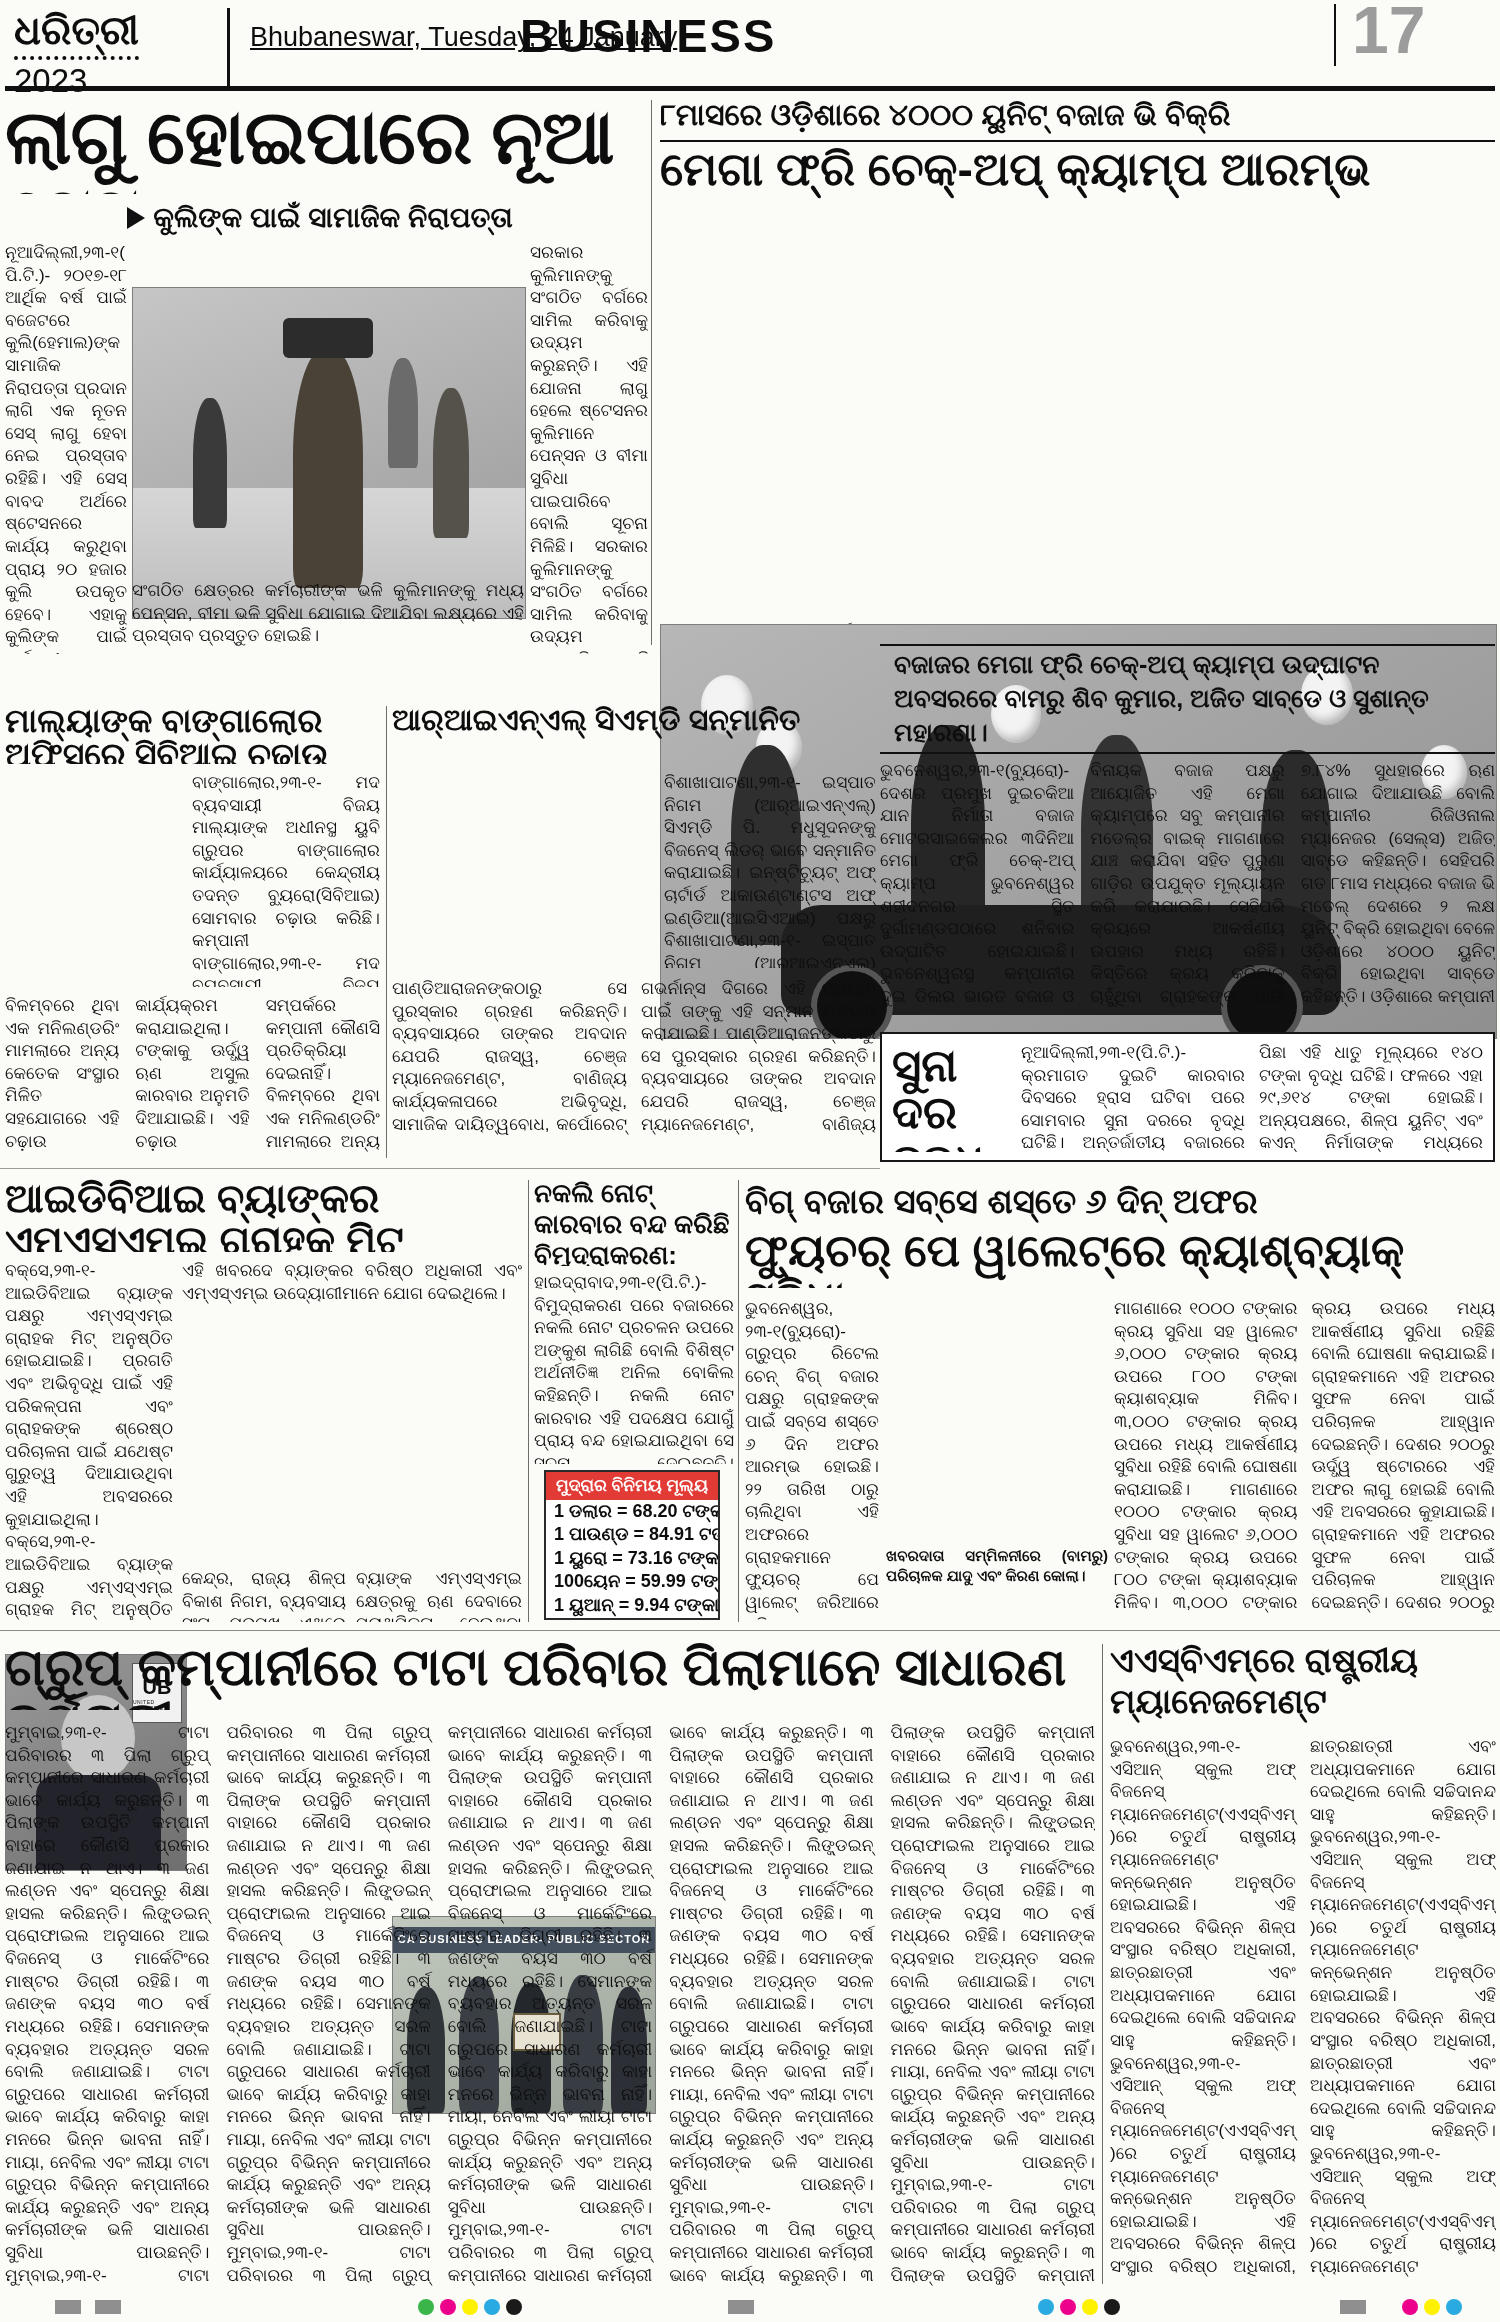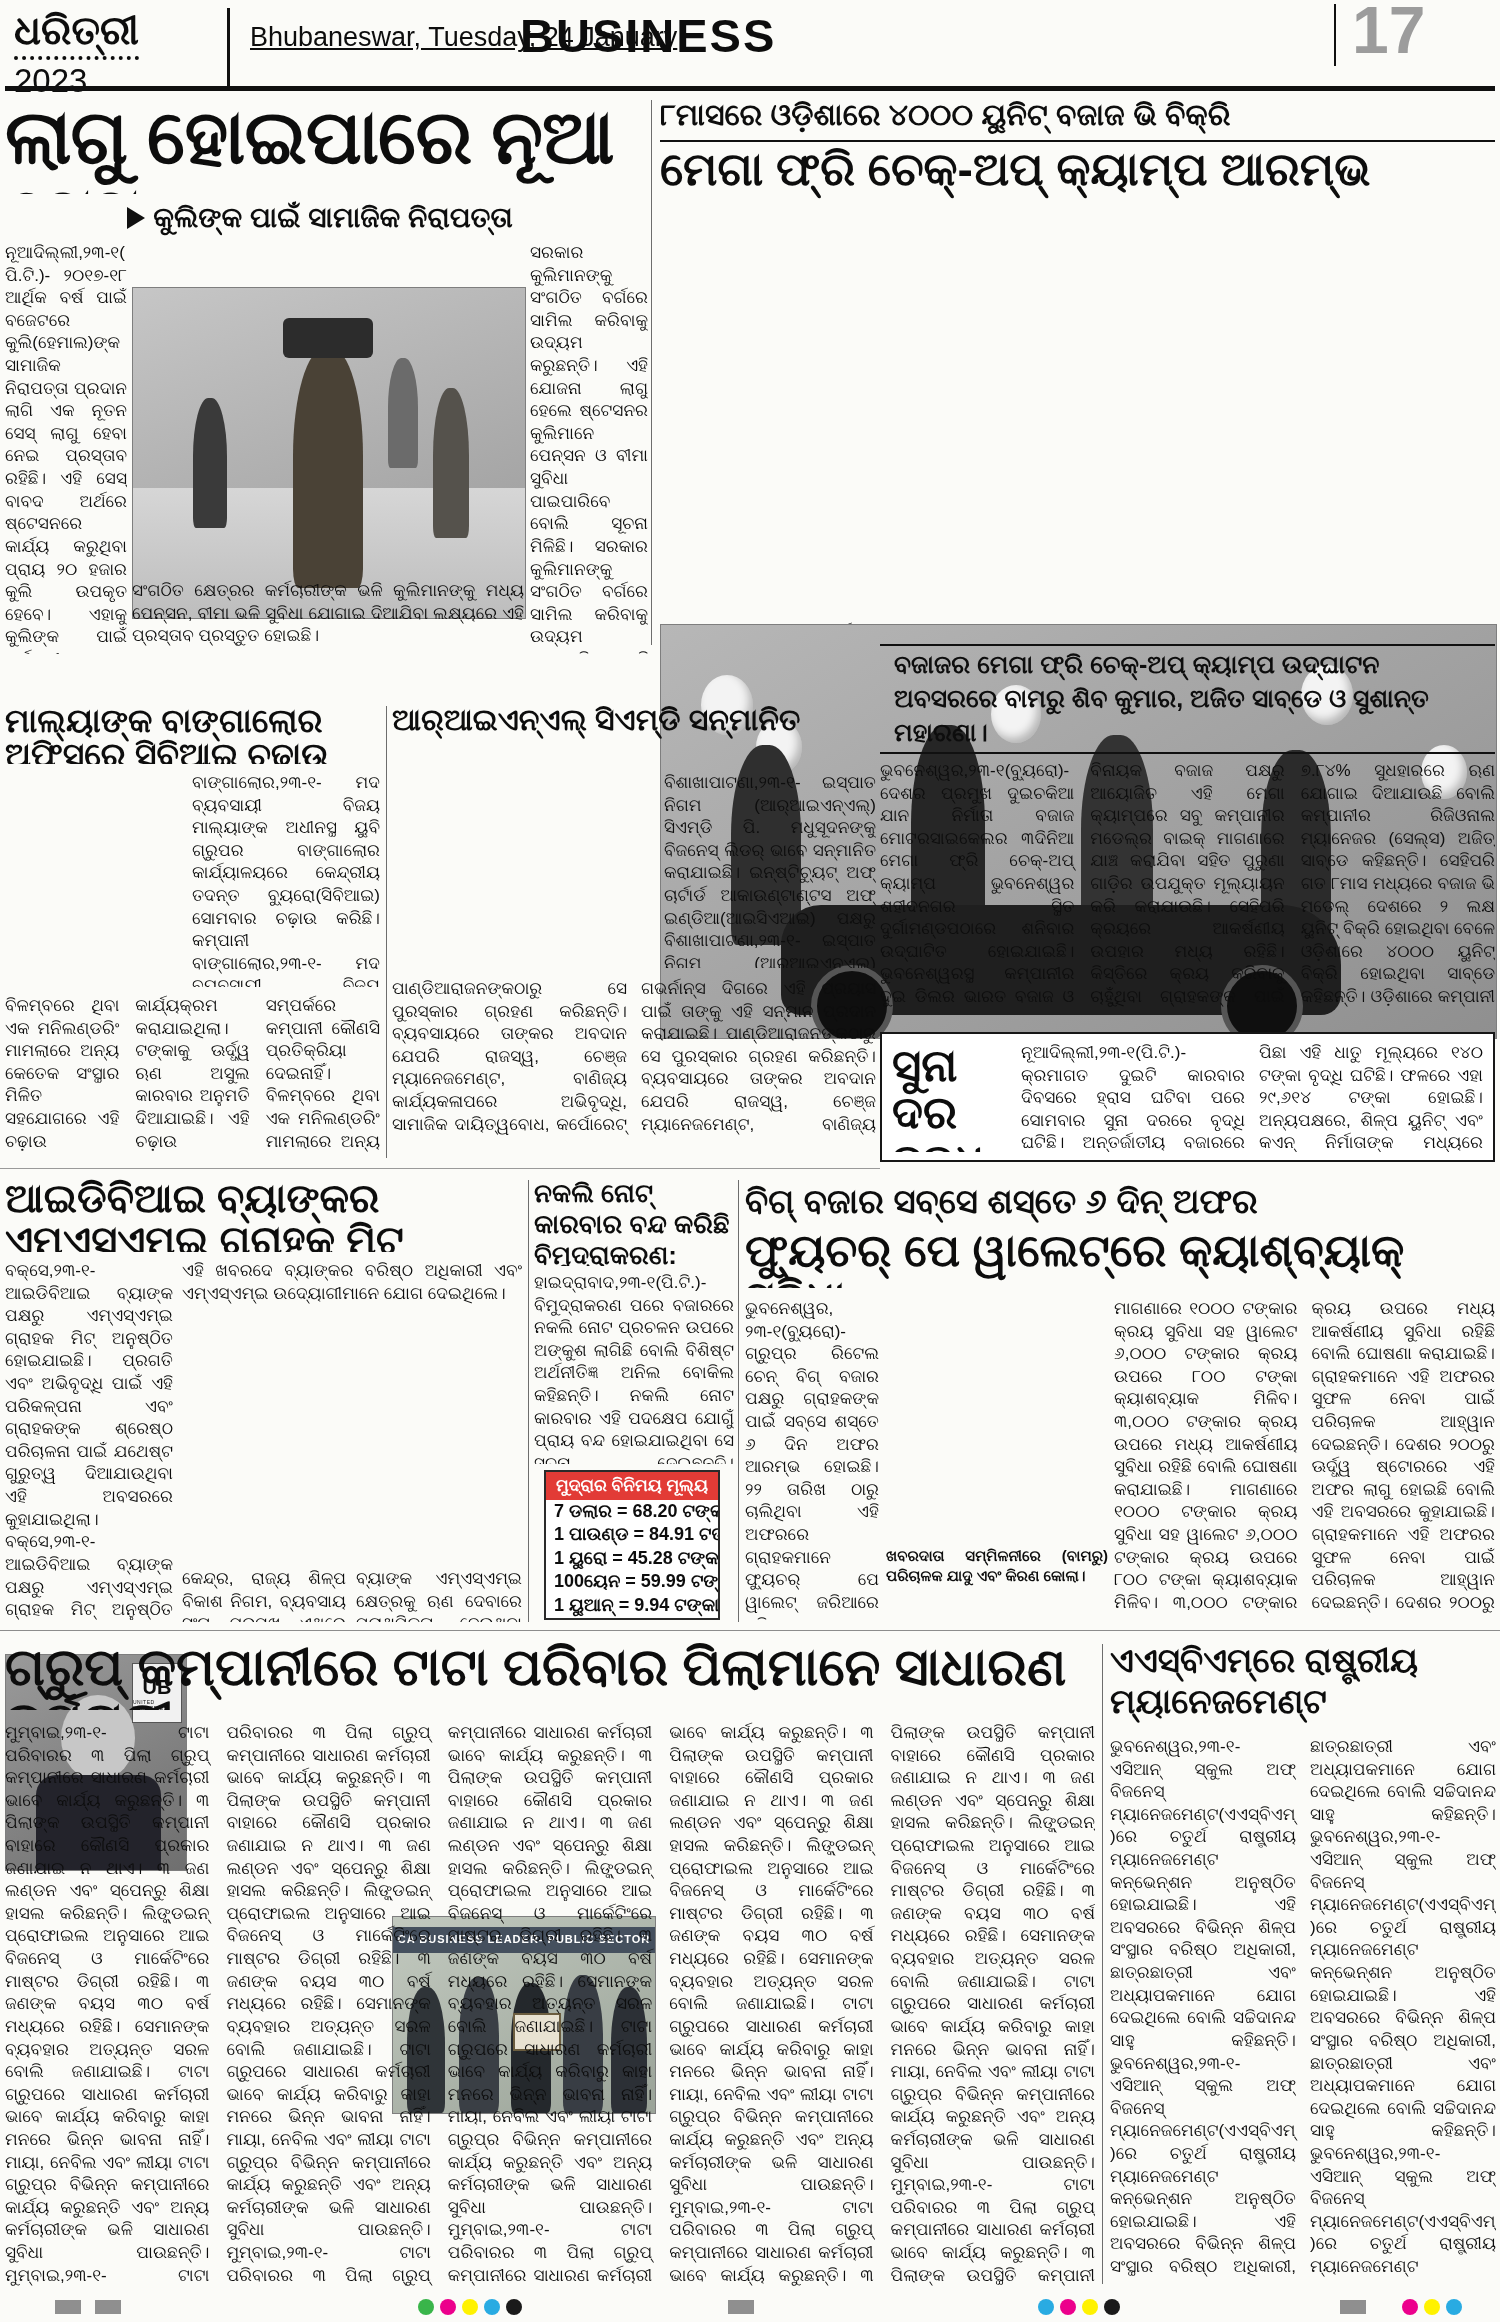--- a/index.html
+++ b/index.html
@@ -144,23 +144,23 @@
   <div class="abs bt" style="left:356px;top:1568px;width:166px;height:54px;">ବ୍ୟାଙ୍କ ଏମ୍‌ଏସ୍‌ଏମ୍‌ଇ କ୍ଷେତ୍ରକୁ ଋଣ ଦେବାରେ ପ୍ରାଥମିକତା ଦେଉଥିବା କୁହାଯାଇଥିଲା।</div>
 </div>
 
 <div class="abs rule-v" style="left:528px;top:1180px;width:1px;height:442px;"></div>
 
 <div>
   <div class="abs center hl" style="left:534px;top:1178px;width:200px;height:88px;font-size:26px;line-height:1.2;">ନକଲି ନୋଟ୍ କାରବାର ବନ୍ଦ କରିଛି ବିମୁଦ୍ରାକରଣ: ବୋକିଲ୍</div>
   <div class="abs bt" style="left:534px;top:1272px;width:200px;height:192px;">ହାଇଦ୍ରାବାଦ,୨୩-୧(ପି.ଟି.)- ବିମୁଦ୍ରାକରଣ ପରେ ବଜାରରେ ନକଲି ନୋଟ ପ୍ରଚଳନ ଉପରେ ଅଙ୍କୁଶ ଲାଗିଛି ବୋଲି ବିଶିଷ୍ଟ ଅର୍ଥନୀତିଜ୍ଞ ଅନିଲ ବୋକିଲ କହିଛନ୍ତି। ନକଲି ନୋଟ କାରବାର ଏହି ପଦକ୍ଷେପ ଯୋଗୁଁ ପ୍ରାୟ ବନ୍ଦ ହୋଇଯାଇଥିବା ସେ ସୂଚନା ଦେଇଛନ୍ତି।  ହାଇଦ୍ରାବାଦ,୨୩-୧(ପି.ଟି.)- ବିମୁଦ୍ରାକରଣ ପରେ ବଜାରରେ ନକଲି ନୋଟ ପ୍ରଚଳନ ଉପରେ ଅଙ୍କୁଶ ଲାଗିଛି ବୋଲି ବିଶିଷ୍ଟ ଅର୍ଥନୀତିଜ୍ଞ ଅନିଲ ବୋକିଲ କହିଛନ୍ତି। ନକଲି ନୋଟ କାରବାର ଏହି ପଦକ୍ଷେପ ଯୋଗୁଁ ପ୍ରାୟ ବନ୍ଦ ହୋଇଯାଇଥିବା ସେ ସୂଚନା ଦେଇଛନ୍ତି।</div>
   <div class="abs exbox" style="left:544px;top:1470px;width:176px;height:150px;">
     <div class="exhead" style="background:#e23b36;">ମୁଦ୍ରାର ବିନିମୟ ମୂଲ୍ୟ</div>
-    <div class="exrow"><span>7 ଡଲାର</span> <span>=  68.20 ଟଙ୍କା</span></div>
+    <div class="exrow"><span>1 ଡଲାର</span> <span>=  68.20 ଟଙ୍କା</span></div>
     <div class="exrow"><span>1 ପାଉଣ୍ଡ</span> <span>=  84.91 ଟଙ୍କା</span></div>
-    <div class="exrow"><span>1 ୟୁରୋ</span> <span>=  45.28 ଟଙ୍କା</span></div>
+    <div class="exrow"><span>1 ୟୁରୋ</span> <span>=  73.16 ଟଙ୍କା</span></div>
     <div class="exrow"><span>100ୟେନ</span> <span>=  59.99 ଟଙ୍କା</span></div>
     <div class="exrow"><span>1 ୟୁଆନ୍</span> <span>=    9.94 ଟଙ୍କା</span></div>
     <div style="font-size:15px;text-align:right;padding:0 8px;">(ଇଣ୍ଟର ବ୍ୟାଙ୍କ)</div>
   </div>
 </div>
 
 <div class="abs rule-v" style="left:738px;top:1180px;width:1px;height:442px;"></div>
 
 <div>
   <div class="abs center" style="left:745px;top:1182px;width:750px;height:42px;font-size:34px;font-weight:700;">ବିଗ୍ ବଜାର ସବ୍‌ସେ ଶସ୍ତେ ୬ ଦିନ୍ ଅଫର</div>

